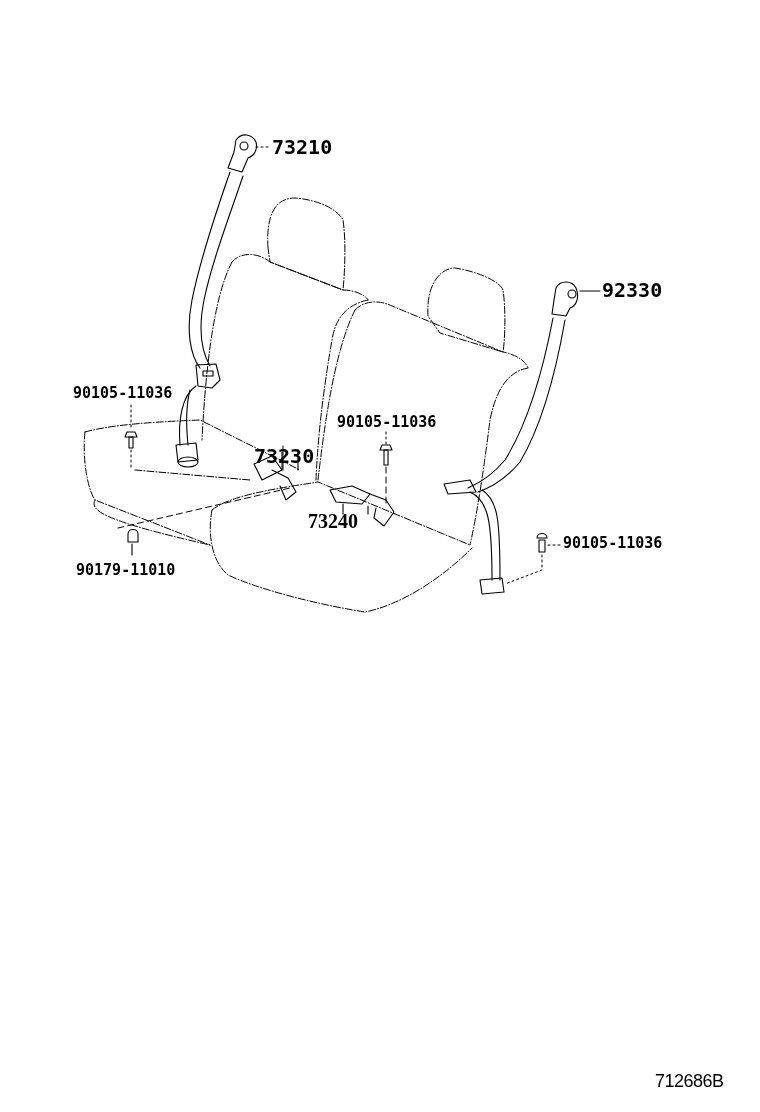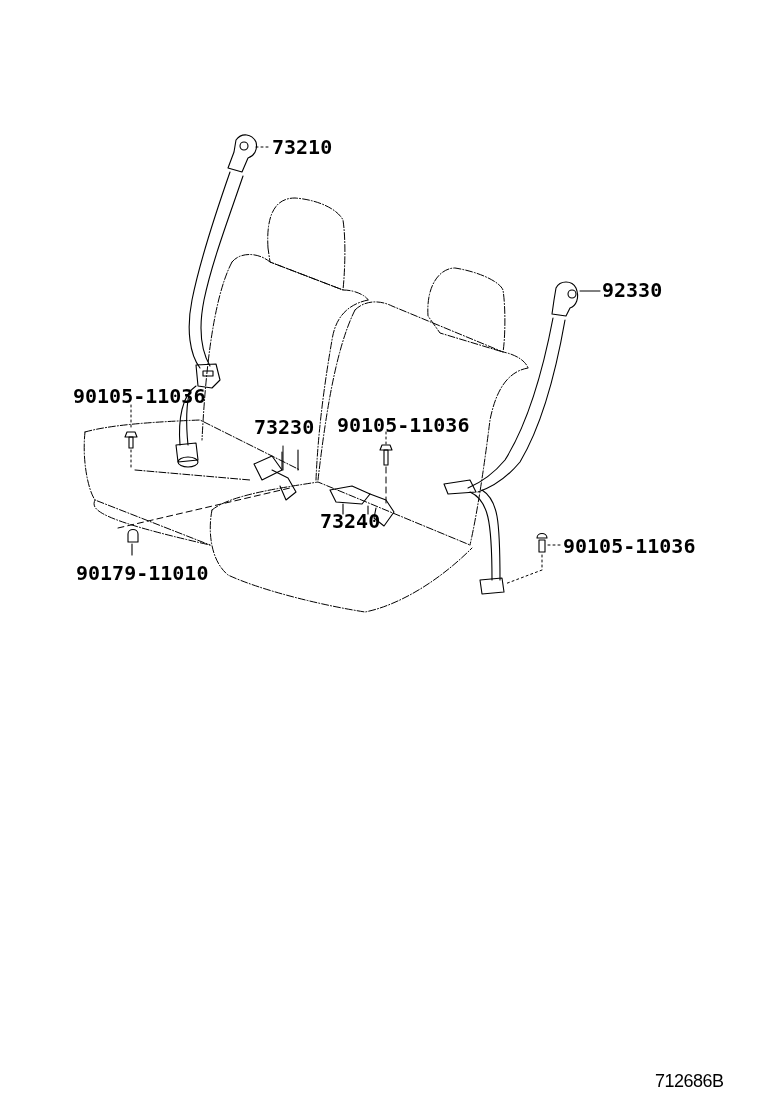--- a/index.html
+++ b/index.html
@@ -1,20 +1,20 @@
 <!DOCTYPE html>
 <html><head>
 <meta charset="utf-8">
 <style>
   html,body{margin:0;padding:0;background:#fff;}
   #canvas{position:relative;width:760px;height:1112px;background:#fff;overflow:hidden;}
   svg.art{position:absolute;left:0;top:0;}
   .lbl{position:absolute;font-family:"DejaVu Sans Mono","Liberation Mono",monospace;font-weight:bold;color:#000;white-space:nowrap;line-height:1;}
   .lbl.big{font-size:20px;letter-spacing:0px;}
-  .lbl.mid{font-size:20px;text-align:center;}
+  .lbl.mid{font-size:15px;text-align:center;}
   .code{position:absolute;font-family:"Liberation Sans",sans-serif;font-size:18px;color:#000;letter-spacing:-0.5px;}
 </style>
 </head>
 <body>
 
 <div id="canvas">
 
   <svg class="art" width="760" height="1112" viewBox="0 0 760 1112" fill="none" stroke="#000" stroke-width="1" stroke-linecap="round" stroke-linejoin="round">
 
     <g stroke-dasharray="7 2 1 2">
@@ -103,21 +103,21 @@
       <line x1="283" y1="446" x2="283" y2="470"></line>
     </g>
     <g stroke-dasharray="6 4" stroke-width="1">
       <line x1="386" y1="467" x2="386" y2="505"></line>
       <line x1="118" y1="528" x2="290" y2="488"></line>
     </g>
   </svg>
 
   <div class="lbl big" style="left:272px;top:137px;text-align:center;">73210</div>
   <div class="lbl big" style="left:602px;top:280px;">92330</div>
-  <div class="lbl big" style="left:254px;top:417px;text-align:center;">73230</div>
-  <div class="lbl big" style="left:320px;top:511px;">73240</div>
+  <div class="lbl big" style="left:254px;top:446px;text-align:center;">73230</div>
+  <div class="lbl big" style="left:308px;top:511px;font-family:Liberation Serif, serif;">73240</div>
   <div class="lbl mid" style="left:73px;top:386px;">90105-11036</div>
   <div class="lbl mid" style="left:337px;top:415px;">90105-11036</div>
   <div class="lbl mid" style="left:563px;top:536px;">90105-11036</div>
   <div class="lbl mid" style="left:76px;top:563px;">90179-11010</div>
 
   <div class="code" style="left:655px;top:1071px;">712686B</div>
 </div>
 
 </body></html>

